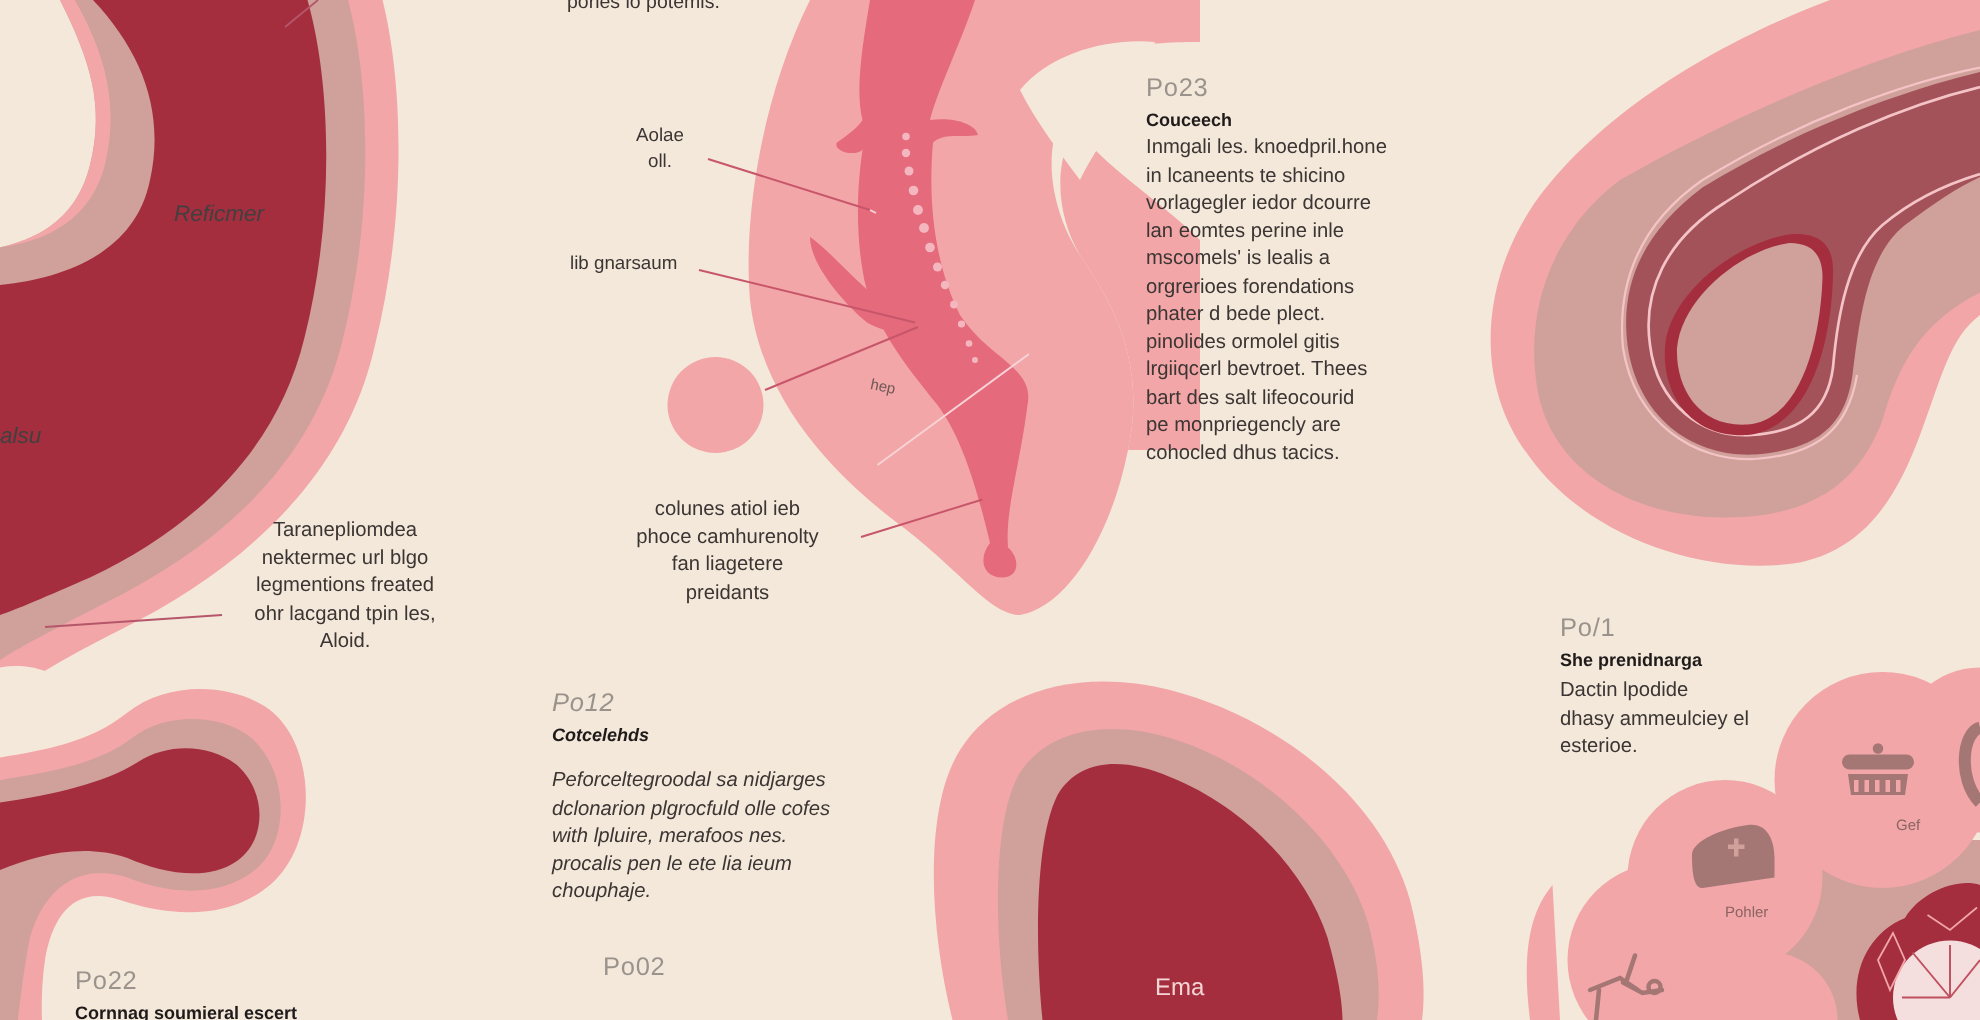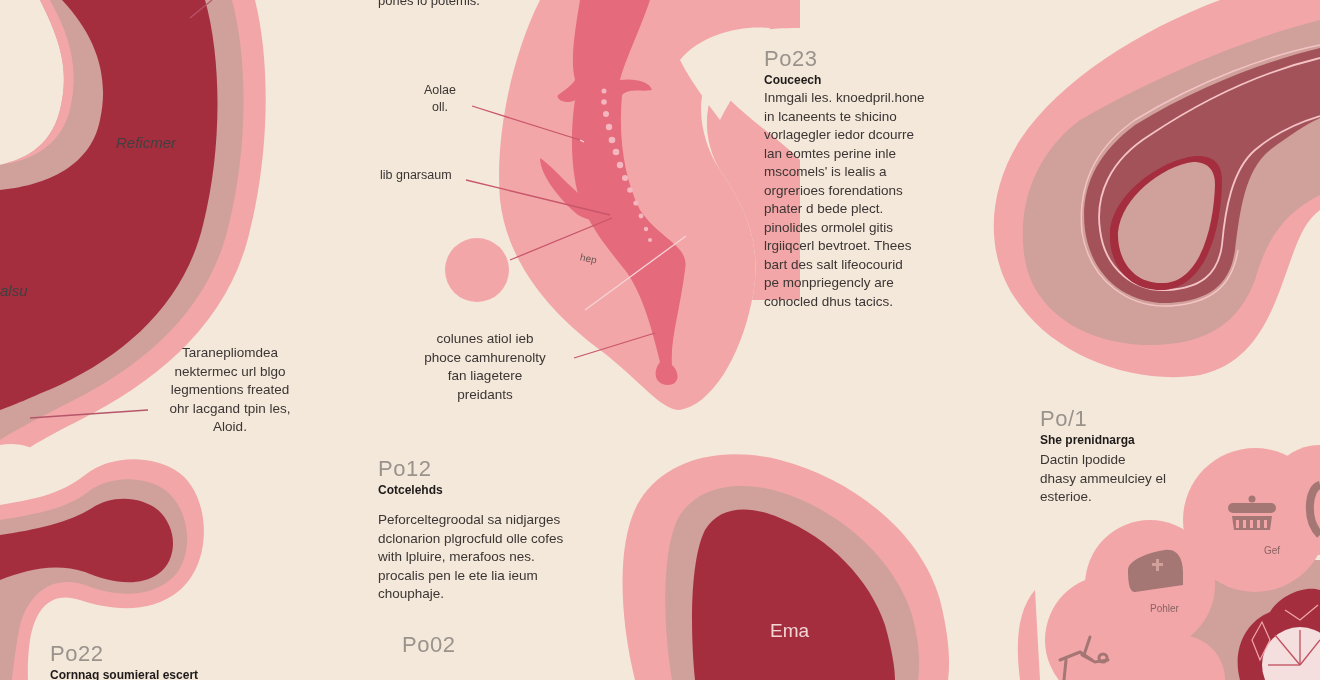--- a/index.html
+++ b/index.html
@@ -5,21 +5,21 @@
   html, body { margin:0; padding:0; }
   body {
     width:1320px; height:680px; overflow:hidden; position:relative;
     background:#f4e8da;
     font-family:"Liberation Sans", sans-serif;
     color:#2e2a28;
   }
   svg.art { position:absolute; left:0; top:0; }
   .txt { position:absolute; font-size:13.5px; line-height:18.5px; color:#3b3533; }
   .center { text-align:center; }
-  .code { font-size:22px; color:#9a938c; letter-spacing:0.5px; }
+  .code { font-size:17px; color:#9a938c; letter-spacing:0.5px; }
   .title { font-size:12px; font-weight:bold; color:#1f1b1a; margin-top:2px; }
   .body-lines div { white-space:nowrap; }
   .lbl-light { color:#404040; font-size:15px; font-style:italic; }
   .lbl-small { color:#6e5755; font-size:10px; }
   .lbl-icon { color:#8a6462; font-size:10px; }
 </style>
 </head>
 <body>
 
 <svg class="art" width="1320" height="680" viewBox="0 0 1320 680">
@@ -194,21 +194,21 @@
     <div>orgrerioes forendations</div>
     <div>phater d bede plect.</div>
     <div>pinolides ormolel gitis</div>
     <div>lrgiiqcerl bevtroet. Thees</div>
     <div>bart des salt lifeocourid</div>
     <div>pe monpriegencly are</div>
     <div>cohocled dhus tacics.</div>
   </div>
 </div>
 
-<div class="txt" style="left:378px;top:460px;width:250px;">
+<div class="txt" style="left:368px;top:460px;width:250px;font-style:italic;">
   <div class="code">Po12</div>
   <div class="title">Cotcelehds</div>
   <div class="body-lines" style="margin-top:12px;">
     <div>Peforceltegroodal sa nidjarges</div>
     <div>dclonarion plgrocfuld olle cofes</div>
     <div>with lpluire, merafoos nes.</div>
     <div>procalis pen le ete lia ieum</div>
     <div>chouphaje.</div>
   </div>
 </div>
@@ -225,16 +225,16 @@
 
 <div class="txt" style="left:50px;top:645px;width:280px;">
   <div class="code">Po22</div>
   <div class="title" style="white-space:nowrap;">Cornnag soumieral escert</div>
 </div>
 
 <div class="txt" style="left:378px;top:636px;margin-left:24px;">
   <div class="code">Po02</div>
 </div>
 
-<div class="txt" style="left:770px;top:622px;color:#f3d5d5;font-size:19px;">Ema</div>
+<div class="txt" style="left:770px;top:650px;color:#f3d5d5;font-size:16px;">Ema</div>
 
 <div class="txt lbl-icon" style="left:1264px;top:542px;">Gef</div>
 <div class="txt lbl-icon" style="left:1150px;top:600px;">Pohler</div>
 
 </body></html>

